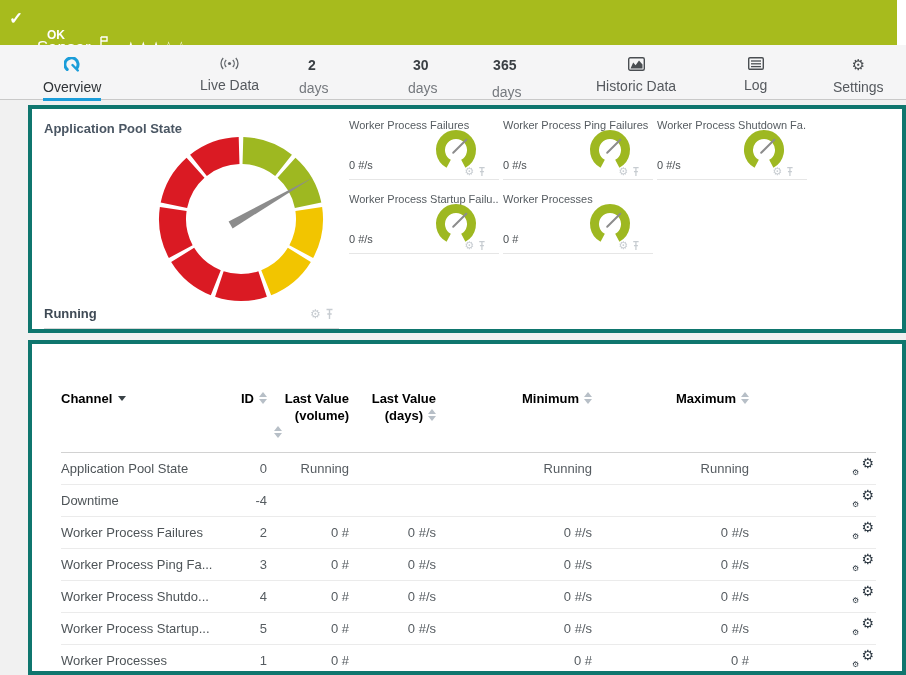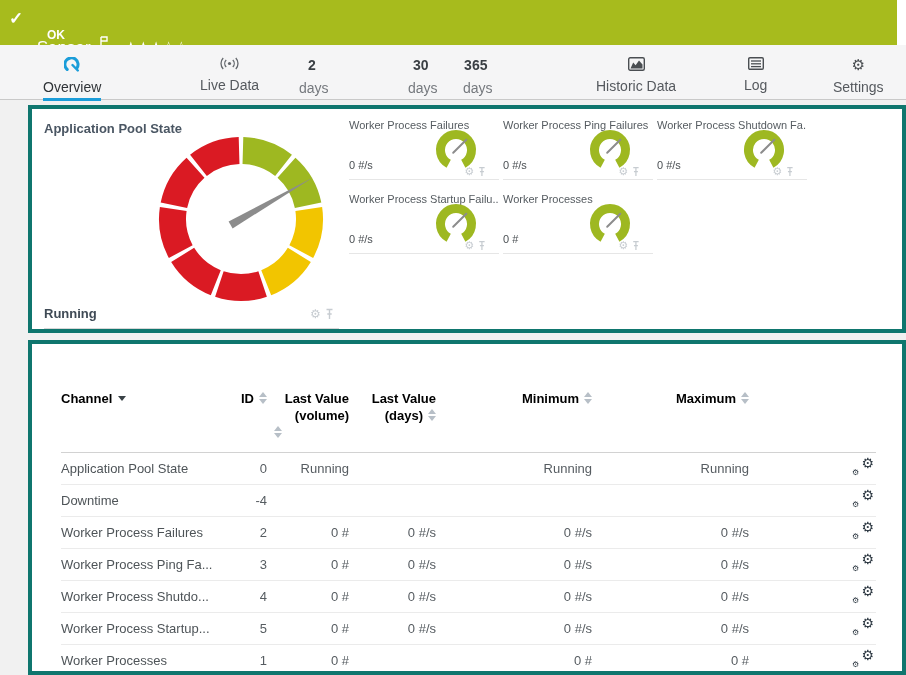--- a/index.html
+++ b/index.html
@@ -163,21 +163,21 @@
     <span>Live Data</span>
   </div>
   <div class="tab" style="left:299px;">
     <span class="num">2</span>
     <span class="unit">days</span>
   </div>
   <div class="tab" style="left:385px;margin-left:23px;">
     <span class="num">30</span>
     <span class="unit">days</span>
   </div>
-  <div class="tab" style="left:463px;">
+  <div class="tab" style="left:492px;justify-content:space-between;">
     <span class="num">365</span>
     <span class="unit">days</span>
   </div>
   <div class="tab" style="left:596px;">
     <svg width="17" height="14" viewBox="0 0 17 14">
       <rect x="0.7" y="0.7" width="15.6" height="12.6" rx="1.5" stroke="#4a4e52" stroke-width="1.4" fill="none"></rect>
       <path d="M2.5 11.5 L5.2 5.5 L7.6 8.2 L11 3.5 L14.5 7.5 V11.5 Z" fill="#4a4e52"></path>
     </svg>
     <span>Historic Data</span>
   </div>

